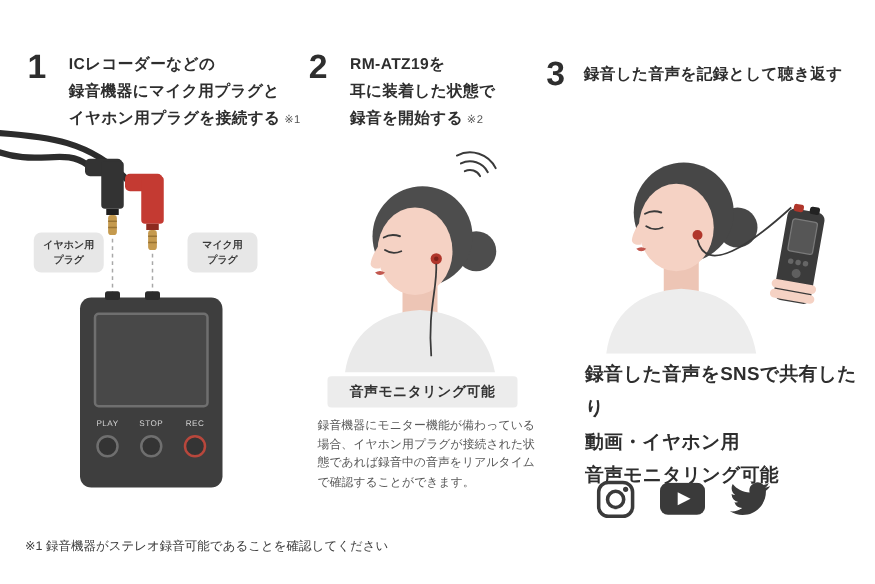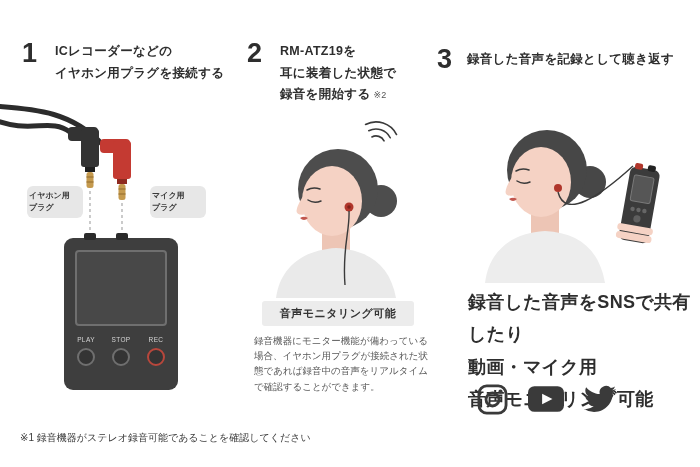--- a/index.html
+++ b/index.html
@@ -7,51 +7,52 @@
   body { width:700px; height:467px; font-family:"Liberation Sans","DejaVu Sans",sans-serif; color:#2e2e2e; }
   .sheet { position:relative; width:700px; height:467px; background:#ffffff; overflow:hidden; }
   .abs { position:absolute; }
 
   .step-num { position:absolute; font-size:27px; font-weight:600; color:#2e2e2e; }
   .step-title { position:absolute; font-size:12.5px; font-weight:700; line-height:1.72; letter-spacing:0.3px; color:#2e2e2e; }
   .tl { display:block; }
   .note { font-size:9px; font-weight:400; color:#555; margin-left:3px; }
 
   
-  .bubble { position:absolute; width:56px; background:#e7e7e7; border-radius:6px; font-size:8px; line-height:1.5; color:#3a3a3a; padding:4px 2px; font-weight:700; }
+  .bubble { position:absolute; width:56px; background:#e7e7e7; border-radius:6px; font-size:8px; line-height:1.5; text-align:center; color:#3a3a3a; padding:4px 2px; font-weight:700; }
   .recorder { position:absolute; left:64px; top:238px; width:114px; height:152px; background:#3e3e3e; border-radius:9px; }
   .jack { position:absolute; top:-5px; width:12px; height:7px; background:#2b2b2b; border-radius:2px; }
   .jack-left { left:20px; } .jack-right { left:52px; }
   .screen { position:absolute; left:11px; top:12px; width:92px; height:76px; background:#484848; border:2px solid #6f6f6f; border-radius:4px; }
   .btn-labels { position:absolute; top:98px; left:0; right:0; display:flex; justify-content:space-between; padding:0 10px; }
   .btn-labels span { width:24px; text-align:center; font-size:6.5px; color:#d5d5d5; letter-spacing:0.4px; }
   .btn-row { position:absolute; top:110px; left:0; right:0; display:flex; justify-content:space-between; padding:0 13px; }
   .rbtn { width:18px; height:18px; border-radius:50%; background:#343434; border:2px solid #6f6f6f; }
   .rbtn-rec { border-color:#b8473c; }
 
   
   .monitor-badge { position:absolute; left:262px; top:301px; width:152px; background:#ececec; color:#333; font-size:11px; font-weight:700; text-align:center; padding:5px 4px; border-radius:3px; letter-spacing:0.5px; }
   .monitor-text { position:absolute; left:254px; top:333px; width:174px; font-size:9.5px; line-height:1.6; color:#595959; text-align:justify; }
 
   
-  .step3-body { position:absolute; left:468px; top:286px; font-size:18px; font-weight:700; line-height:1.8; color:#2e2e2e; letter-spacing:0.3px; }
+  .step3-body { position:absolute; left:468px; top:286px; font-size:15px; font-weight:700; line-height:1.8; color:#2e2e2e; letter-spacing:0.3px; }
   .social-row { position:absolute; left:477px; top:383px; display:flex; align-items:center; gap:20px; }
 
   .footnotes { position:absolute; left:20px; top:417px; font-size:10px; line-height:1.85; color:#3a3a3a; }
   .fn { display:block;margin-top:12px; }
 </style>
 </head>
 <body>
 
 <div class="sheet">
 
   <div class="step-num" style="left:22px; top:38px">1</div>
   <div class="step-title" style="left:55px; top:41px">
     <span class="tl">ICレコーダーなどの</span>
-    <span class="tl">イヤホン用プラグを接続する</span>
+    <span class="tl">録音機器にマイク用プラグと</span>
+    <span class="tl"><span>イヤホン用プラグを接続する</span><span class="note">※1</span></span>
   </div>
 
   <svg class="abs" style="left:0; top:103px" width="230" height="140" viewBox="0 0 230 140">
     <path d="M -8 16 C 30 32, 50 14, 70 29" stroke="#2c2c2c" stroke-width="5" fill="none" stroke-linecap="round"></path>
     <path d="M -8 3 C 40 6, 72 10, 102 41" stroke="#2c2c2c" stroke-width="5" fill="none" stroke-linecap="round"></path>
     <g>
       <rect x="68" y="24" width="30" height="14" rx="4" fill="#333333"></rect>
       <rect x="81" y="26" width="18" height="38" rx="3" fill="#333333"></rect>
       <rect x="85" y="64" width="10" height="5" fill="#1f1f1f"></rect>
       <rect x="86.5" y="69" width="7" height="16" rx="2.5" fill="#c59a4e"></rect>
@@ -155,21 +156,21 @@
       <circle cx="15" cy="42" r="2.2" fill="#666666"></circle>
       <circle cx="21" cy="42" r="2.2" fill="#666666"></circle>
       <circle cx="15" cy="51" r="3.6" fill="#5f5f5f"></circle>
       <rect x="-3" y="58" width="36" height="7" rx="3.5" fill="#f5d2c4"></rect>
       <rect x="-3" y="66" width="36" height="7" rx="3.5" fill="#f5d2c4"></rect>
     </g>
   </svg>
 
   <div class="step3-body">
     <span class="tl">録音した音声をSNSで共有したり</span>
-    <span class="tl">動画・マイク用</span>
+    <span class="tl">動画・イヤホン用</span>
     <span class="tl">音声モニタリング可能</span>
   </div>
 
   <div class="social-row">
     <svg width="31" height="31" viewBox="0 0 24 24">
       <rect x="1.5" y="1.5" width="21" height="21" rx="6" fill="none" stroke="#3a3a3a" stroke-width="2.2"></rect>
       <circle cx="12" cy="12" r="5" fill="none" stroke="#3a3a3a" stroke-width="2.2"></circle>
       <circle cx="18.2" cy="5.8" r="1.6" fill="#3a3a3a"></circle>
     </svg>
     <svg width="36" height="26" viewBox="0 0 28 20">

